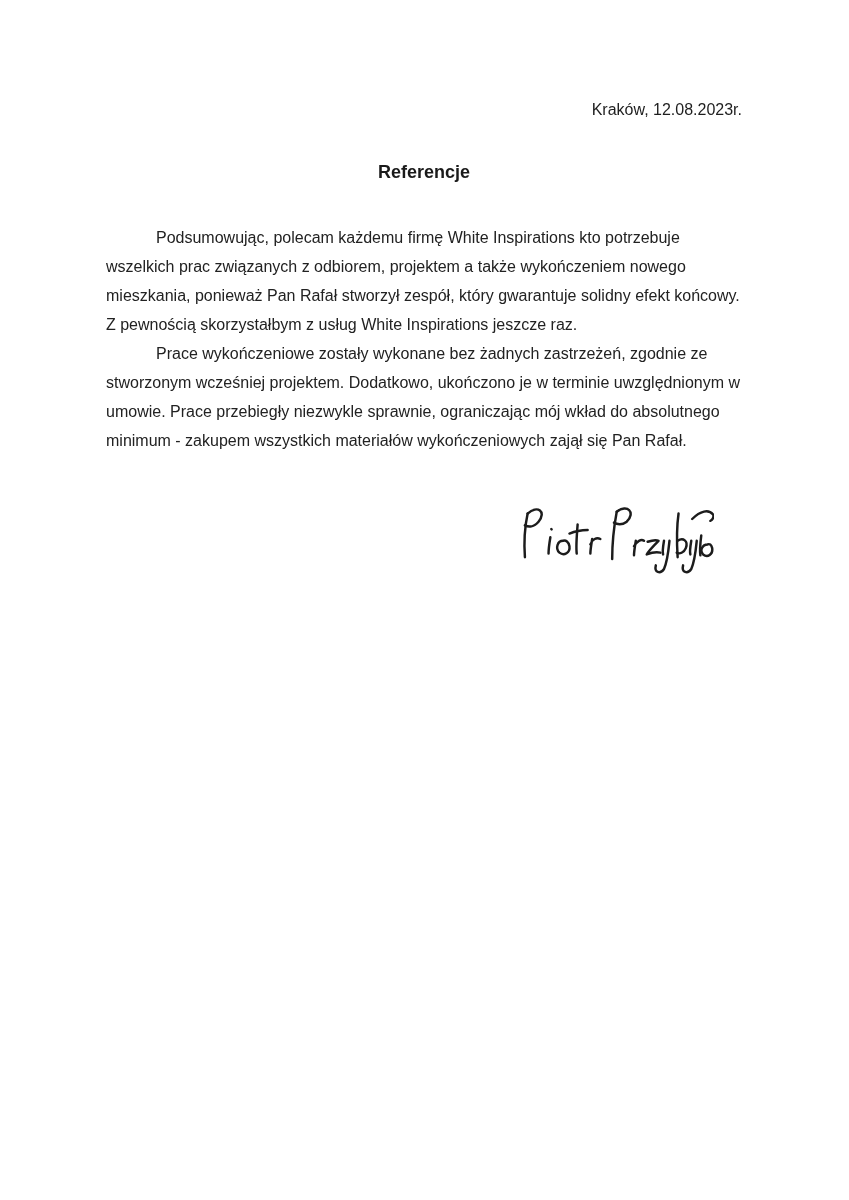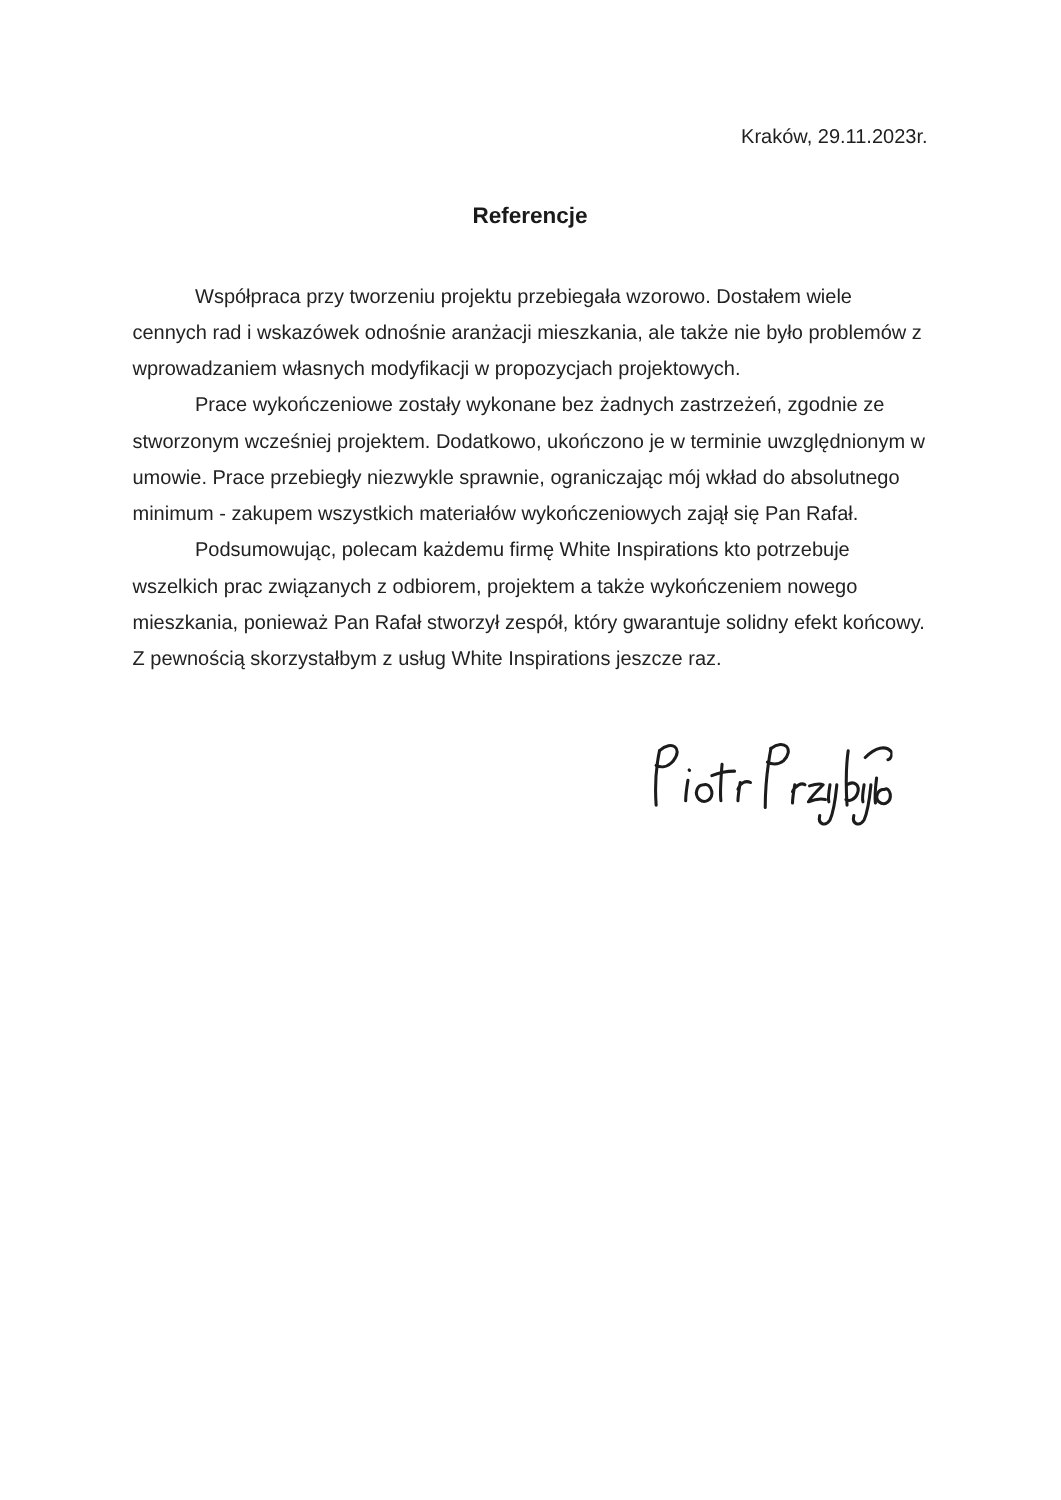--- a/index.html
+++ b/index.html
@@ -73,32 +73,31 @@
     stroke-linecap: round;
     stroke-linejoin: round;
   }
 </style>
 </head>
 <body>
 
 <div class="page">
   <div class="content">
 
-    <div class="date-line">Kraków, 29.11.2023r.</div>
+    <div class="date-line">Kraków, 12.08.2023r.</div>
 
     <h1 class="letter-title">Referencje</h1>
 
     <div class="body-text">
 
 
-      <p>Współpraca przy tworzeniu projektu przebiegała wzorowo. Dostałem wiele cennych rad i wskazówek odnośnie aranżacji mieszkania, ale także nie było problemów z wprowadzaniem własnych modyfikacji w propozycjach projektowych.</p>
+
+      <p>Podsumowując, polecam każdemu firmę White Inspirations kto potrzebuje wszelkich prac związanych z odbiorem, projektem a także wykończeniem nowego mieszkania, ponieważ Pan Rafał stworzył zespół, który gwarantuje solidny efekt końcowy. Z pewnością skorzystałbym z usług White Inspirations jeszcze raz.</p>
 
       <p>Prace wykończeniowe zostały wykonane bez żadnych zastrzeżeń, zgodnie ze stworzonym wcześniej projektem. Dodatkowo, ukończono je w terminie uwzględnionym w umowie. Prace przebiegły niezwykle sprawnie, ograniczając mój wkład do absolutnego minimum - zakupem wszystkich materiałów wykończeniowych zajął się Pan Rafał.</p>
-
-      <p>Podsumowując, polecam każdemu firmę White Inspirations kto potrzebuje wszelkich prac związanych z odbiorem, projektem a także wykończeniem nowego mieszkania, ponieważ Pan Rafał stworzył zespół, który gwarantuje solidny efekt końcowy. Z pewnością skorzystałbym z usług White Inspirations jeszcze raz.</p>
     </div>
 
     <div class="signature-block" aria-label="Piotr Przybyło">
       <svg width="200" height="84" viewBox="0 0 220 92">
 
         <path class="sig-stroke" d="M12,66 C11,52 12,32 15,18"></path>
         <path class="sig-stroke" d="M15,18 C26,8 36,16 27,27 C22,33 16,33 12,31"></path>
         <path class="sig-stroke" d="M40,44 C39,50 38,57 38,62"></path>
         <path class="sig-stroke" d="M41,35 l0.4,0.4"></path>
         <path class="sig-stroke" d="M54,48 C48,48 45,56 50,61 C55,65 62,61 61,54 C60,49 57,47 54,48"></path>

